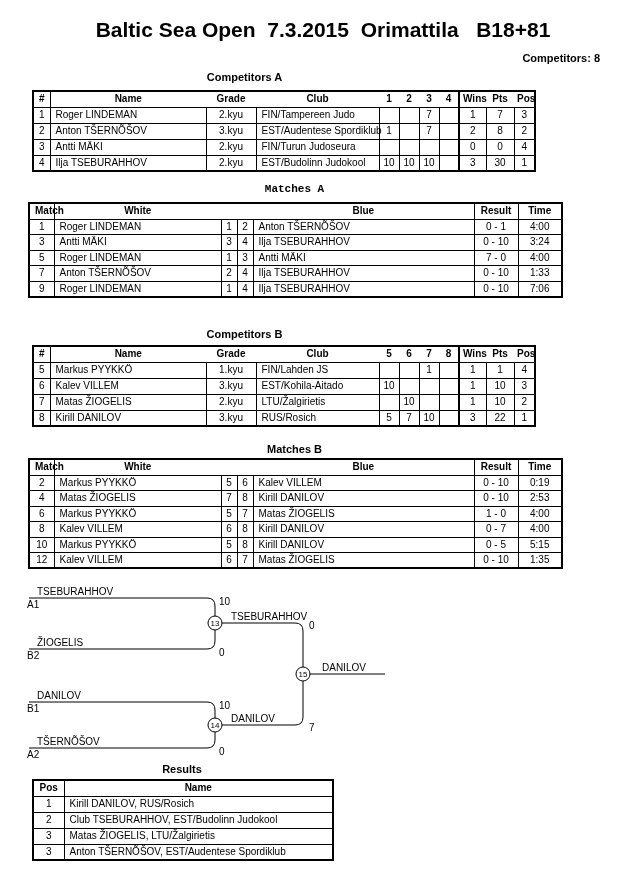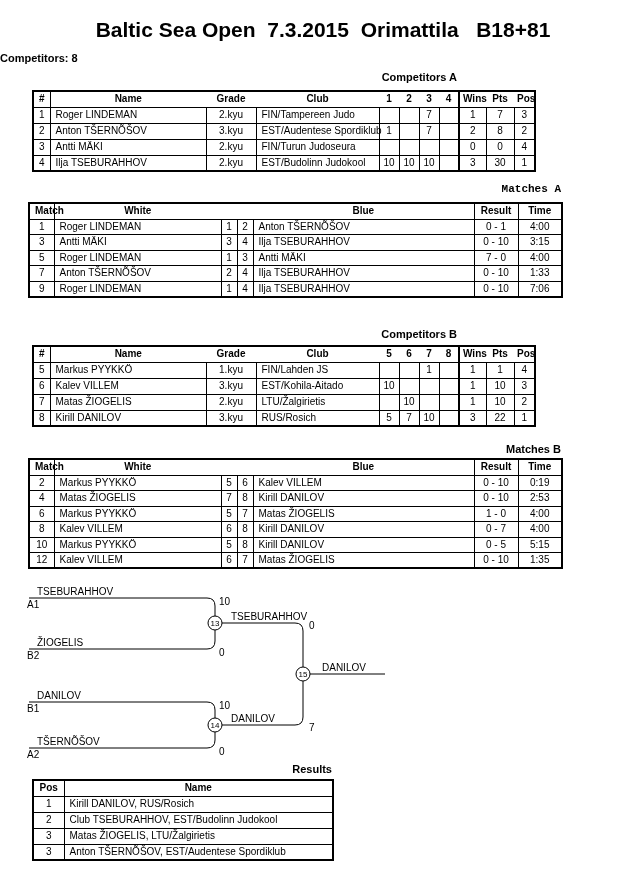--- a/index.html
+++ b/index.html
@@ -6,25 +6,25 @@
   body {
     width:630px; height:891px; background:#ffffff; color:#000;
     font-family:"Liberation Sans", sans-serif; position:relative; overflow:hidden;
   }
   .abs { position:absolute; }
   .page-title {
     top:18px; left:8px; width:630px; text-align:center;
     font-size:21px; font-weight:bold; white-space:pre; margin:0;
   }
   .count {
-    top:52px; left:0; width:600px; text-align:left;
+    top:52px; left:0; width:600px; text-align:right;
     font-size:11px; font-weight:bold;
   }
   .section-title {
-    font-size:11px; font-weight:bold; text-align:right;
+    font-size:11px; font-weight:bold; text-align:center;
   }
   table {
     border-collapse:collapse; table-layout:fixed;
     border:2px solid #000; background:#fff;
   }
   td, th {
     font-size:10px; padding:0 3px; white-space:nowrap; overflow:visible;
     font-weight:normal; line-height:1;
   }
   thead th { border:none; border-bottom:1px solid #000; font-weight:bold; }
@@ -163,21 +163,21 @@
         <td class="ac">0 - 1</td>
         <td class="ac">4:00</td>
       </tr>
       <tr>
         <td class="ac">3</td>
         <td class="al">Antti MÄKI</td>
         <td class="ac">3</td>
         <td class="ac">4</td>
         <td class="al">Ilja TSEBURAHHOV</td>
         <td class="ac">0 - 10</td>
-        <td class="ac">3:15</td>
+        <td class="ac">3:24</td>
       </tr>
       <tr>
         <td class="ac">5</td>
         <td class="al">Roger LINDEMAN</td>
         <td class="ac">1</td>
         <td class="ac">3</td>
         <td class="al">Antti MÄKI</td>
         <td class="ac">7 - 0</td>
         <td class="ac">4:00</td>
       </tr>

